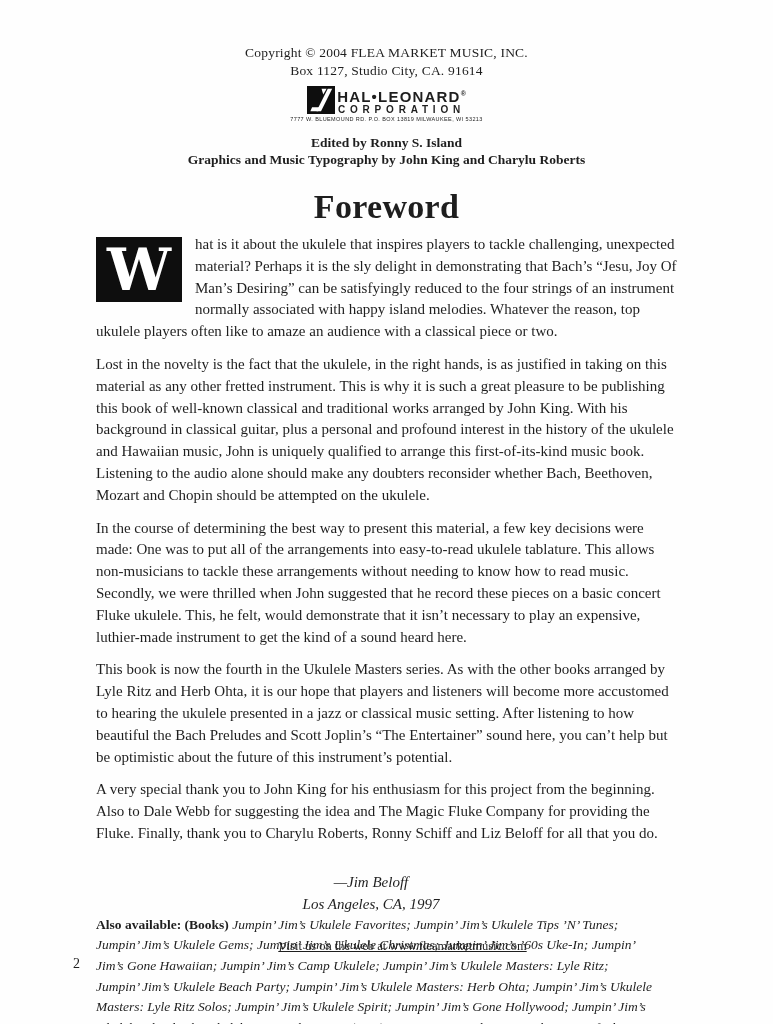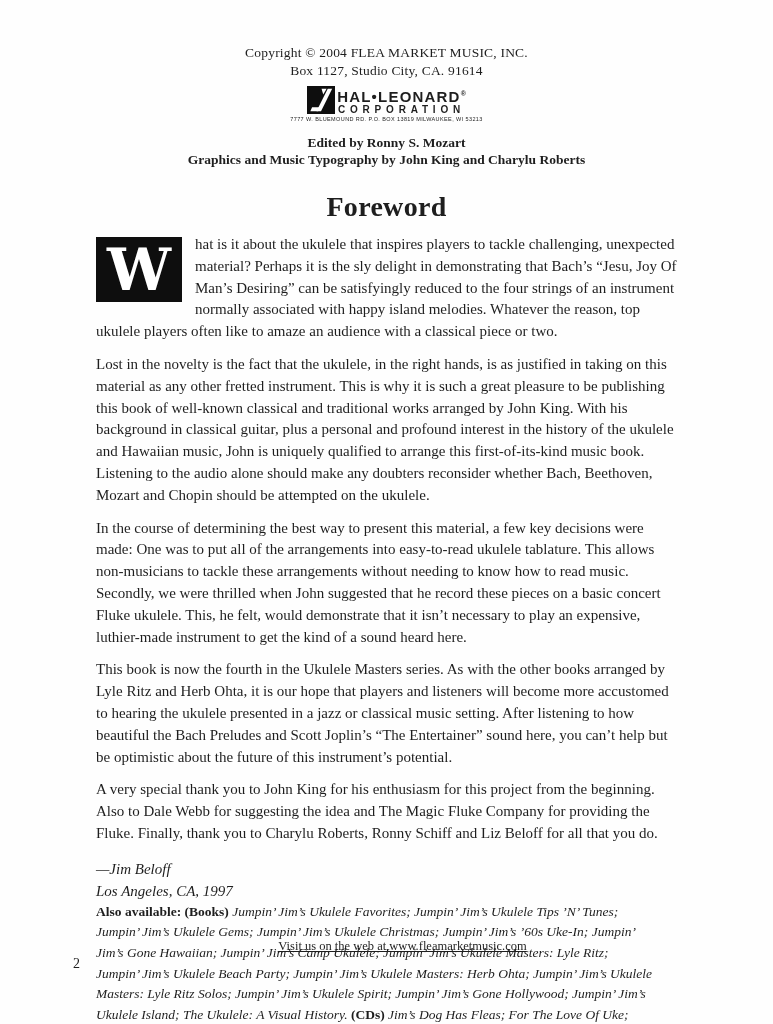--- a/index.html
+++ b/index.html
@@ -30,37 +30,37 @@
     font-size:10px; line-height:9px; letter-spacing:4.8px; margin-top:1px; white-space:nowrap;
   }
   .logo-address{
     font-family:"Liberation Sans", sans-serif;
     font-size:5.5px; line-height:7px; letter-spacing:0.4px; margin-top:2px; white-space:nowrap;
   }
   .credits{ margin-top:10px; font-weight:bold; font-size:13.5px; line-height:16.5px; }
   
   .title{
     margin:20px 0 0; text-align:center;
-    font-size:28px; line-height:38px; font-weight:bold; letter-spacing:0.3px;
+    font-size:34px; line-height:38px; font-weight:bold; letter-spacing:0.3px;
   }
   
   .body{ width:581px; margin:8px 0 0 96px; font-size:15px; line-height:21.8px; }
   .body p{ margin:0 0 11px; }
   .dropcap{
     float:left; width:86px; height:65px;
     background:#0e0e0e; color:#ffffff;
     text-align:center; line-height:65px;
     font-size:57px; font-weight:bold;
     font-family:"DejaVu Serif", serif;
     margin:3px 13px 1px 0;
   }
   .signature{
-    text-align:left; padding-right:31px;
+    text-align:center; padding-right:31px;
     font-style:italic; font-size:15px; line-height:22px;
-    margin-top:13px;
+    margin-top:26px;
   }
   .also{
     margin:20px 0 0 11px; width:557px;
     font-size:13.5px; line-height:20.6px;
   }
   .also .seg-b{ font-weight:bold; font-style:normal; }
   .also .seg-i{ font-style:italic; }
   
   .footer{
     position:absolute; left:16px; top:939px; width:100%;
@@ -92,21 +92,21 @@
         </span>
         <span class="logo-textcol">
           <span class="logo-name"><span>HAL•LEONARD</span><span class="logo-reg">®</span></span>
           <span class="logo-sub">CORPORATION</span>
         </span>
       </div>
       <div class="logo-address">7777 W. BLUEMOUND RD. P.O. BOX 13819 MILWAUKEE, WI 53213</div>
     </div>
 
     <div class="credits">
-      <div>Edited by Ronny S. Mozart</div>
+      <div>Edited by Ronny S. Island</div>
       <div>Graphics and Music Typography by John King and Charylu Roberts</div>
     </div>
   </div>
 
   <h1 class="title">Foreword</h1>
 
   <div class="body">
     <p><span class="dropcap">W</span><span>hat is it about the ukulele that inspires players to tackle challenging, unexpected material? Perhaps it is the sly delight in demonstrating that Bach’s “Jesu, Joy Of Man’s Desiring” can be satisfyingly reduced to the four strings of an instrument normally associated with happy island melodies. Whatever the reason, top ukulele players often like to amaze an audience with a classical piece or two.</span></p>
     <p>Lost in the novelty is the fact that the ukulele, in the right hands, is as justified in taking on this material as any other fretted instrument. This is why it is such a great pleasure to be publishing this book of well-known classical and traditional works arranged by John King. With his background in classical guitar, plus a personal and profound interest in the history of the ukulele and Hawaiian music, John is uniquely qualified to arrange this first-of-its-kind music book. Listening to the audio alone should make any doubters reconsider whether Bach, Beethoven, Mozart and Chopin should be attempted on the ukulele.</p>
     <p>In the course of determining the best way to present this material, a few key decisions were made: One was to put all of the arrangements into easy-to-read ukulele tablature. This allows non-musicians to tackle these arrangements without needing to know how to read music. Secondly, we were thrilled when John suggested that he record these pieces on a basic concert Fluke ukulele. This, he felt, would demonstrate that it isn’t necessary to play an expensive, luthier-made instrument to get the kind of a sound heard here.</p>

